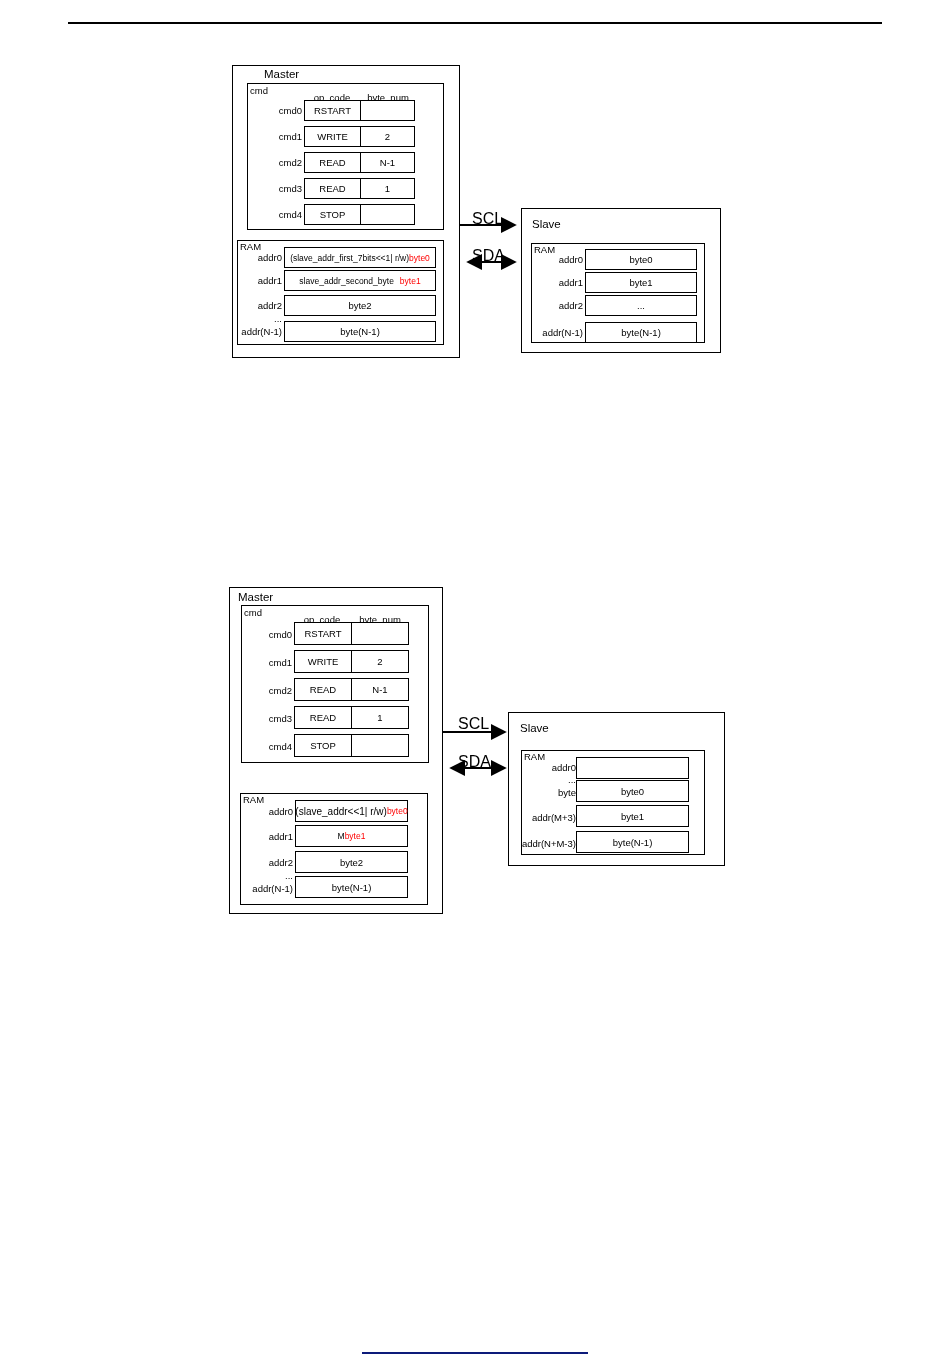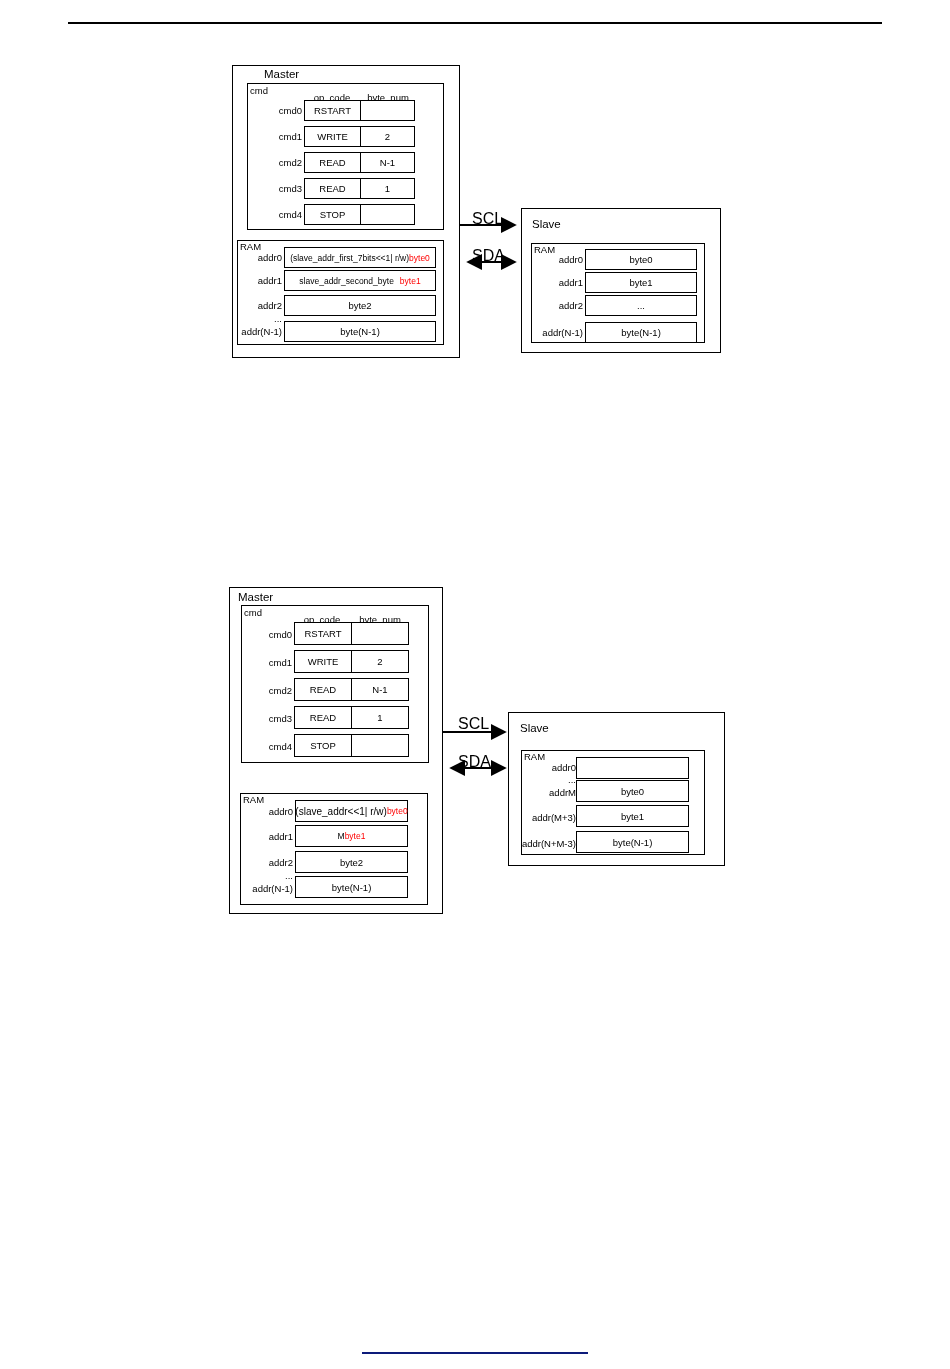--- a/index.html
+++ b/index.html
@@ -271,21 +271,21 @@
     <div class="title" style="left:520px; top:722px;">Slave</div>
 
     <div class="inner-box" style="left:521px; top:750px; width:184px; height:105px;"></div>
     <div class="small-title" style="left:524px; top:751px;">RAM</div>
 
     <div class="lbl r" style="left:524px; top:762px; width:52px;">addr0</div>
     <div class="cell" style="left:576px; top:757px; width:113px; height:22px;"></div>
 
     <div class="lbl r" style="left:524px; top:774px; width:52px;">...</div>
 
-    <div class="lbl r" style="left:522px; top:787px; width:54px;">addrM</div>
+    <div class="lbl r" style="left:522px; top:787px; width:54px;">byte</div>
     <div class="cell" style="left:576px; top:780px; width:113px; height:22px;">byte0</div>
 
     <div class="lbl r" style="left:514px; top:812px; width:62px;">addr(M+3)</div>
     <div class="cell" style="left:576px; top:805px; width:113px; height:22px;">byte1</div>
 
     <div class="lbl r" style="left:508px; top:838px; width:68px;">addr(N+M-3)</div>
     <div class="cell" style="left:576px; top:831px; width:113px; height:22px;">byte(N-1)</div>
   </div>
 
   <div class="bottom-rule"></div>

